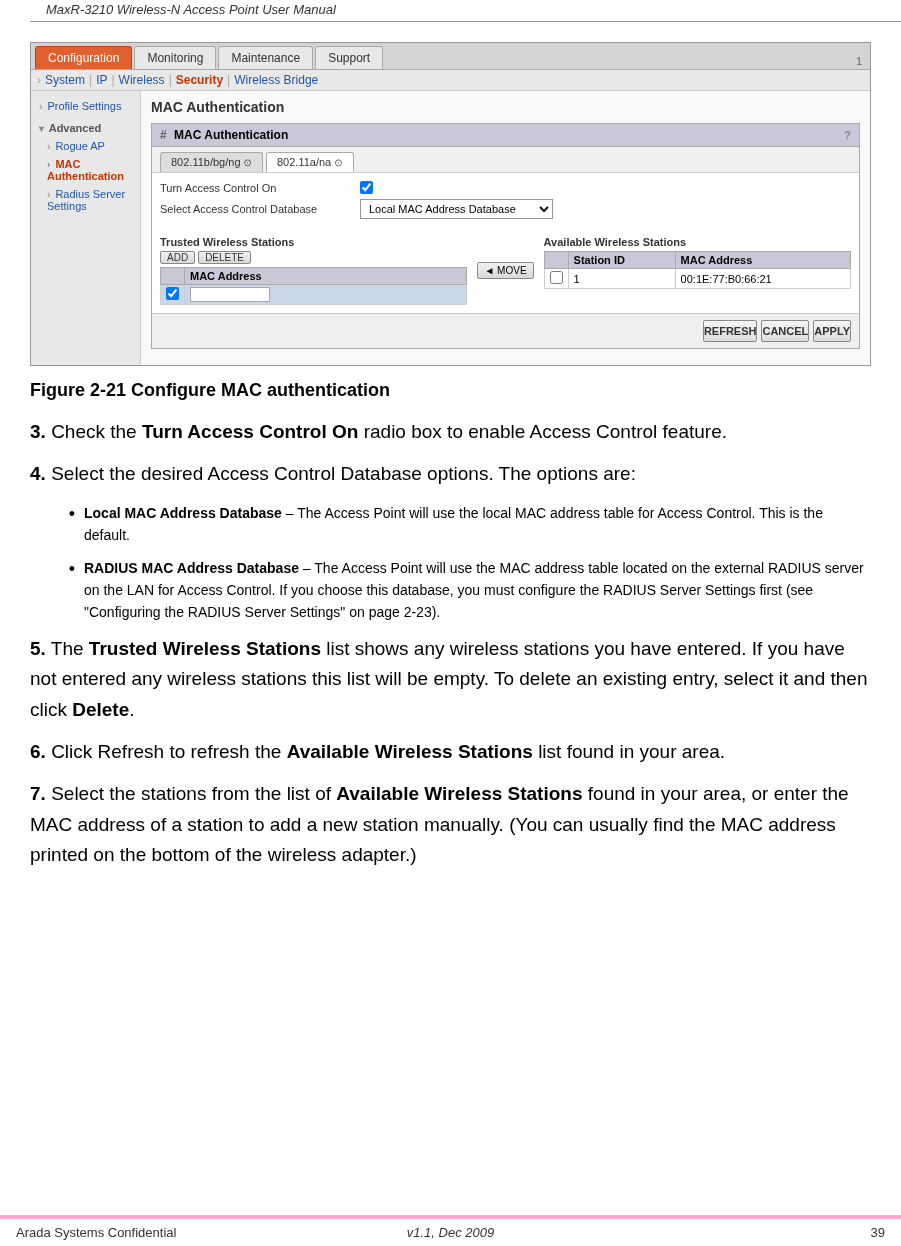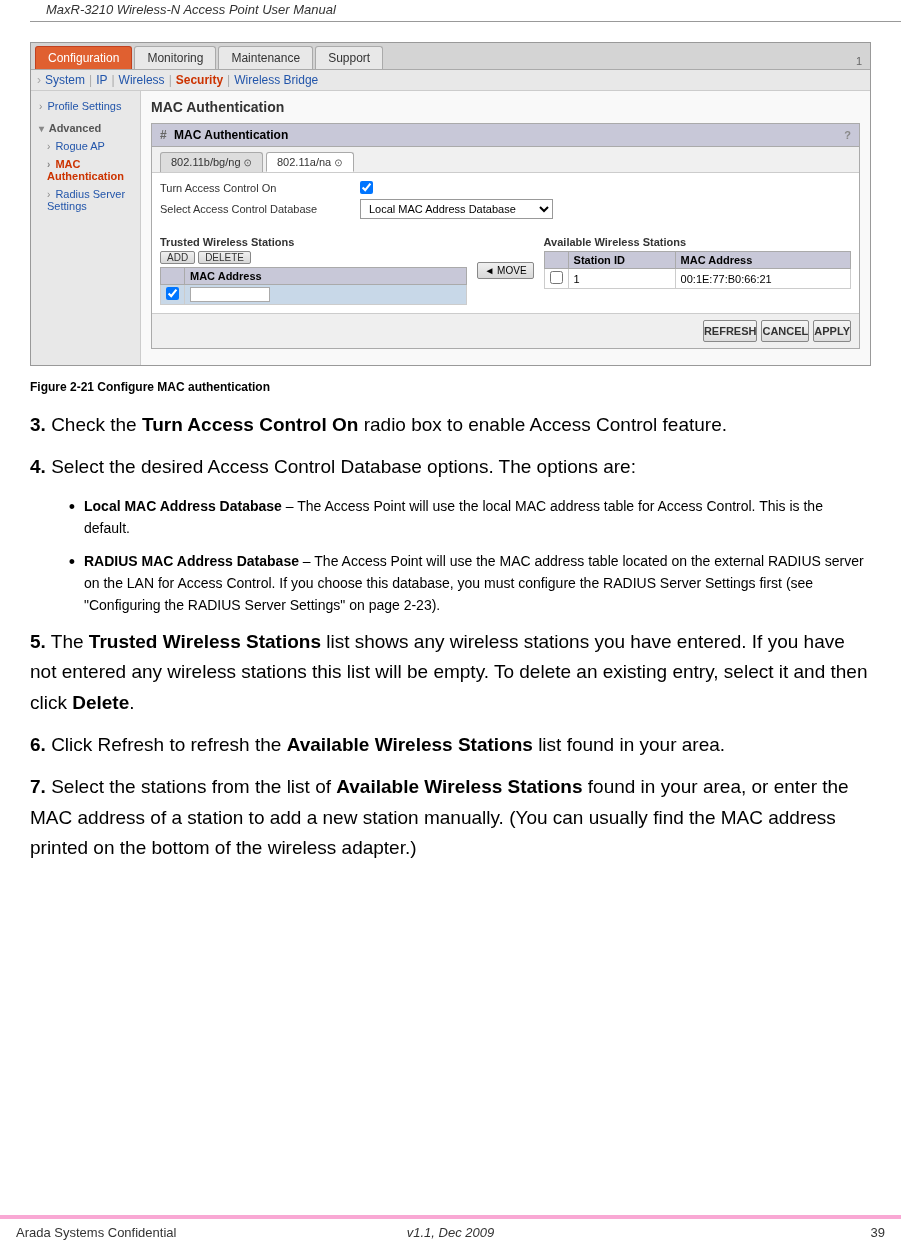--- a/index.html
+++ b/index.html
@@ -308,21 +308,21 @@
       background: linear-gradient(#f5f5f5, #ddd);
       cursor: pointer;
       color: #333;
       border-radius: 2px;
       text-transform: uppercase;
       font-weight: bold;
     }
 
     
     .figure-caption {
-      font-size: 12px;
+      font-size: 18px;
       font-weight: bold;
       margin-bottom: 16px;
       color: #000;
     }
 
     
     .body-text {
       font-size: 19px;
       line-height: 1.6;
       color: #000;

